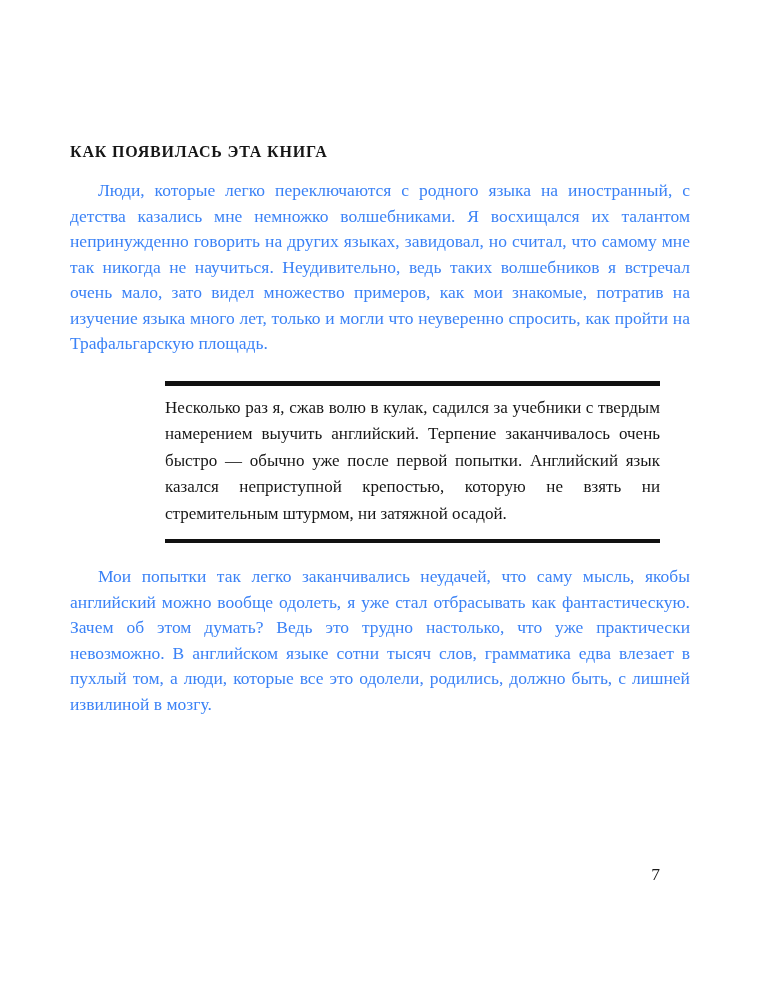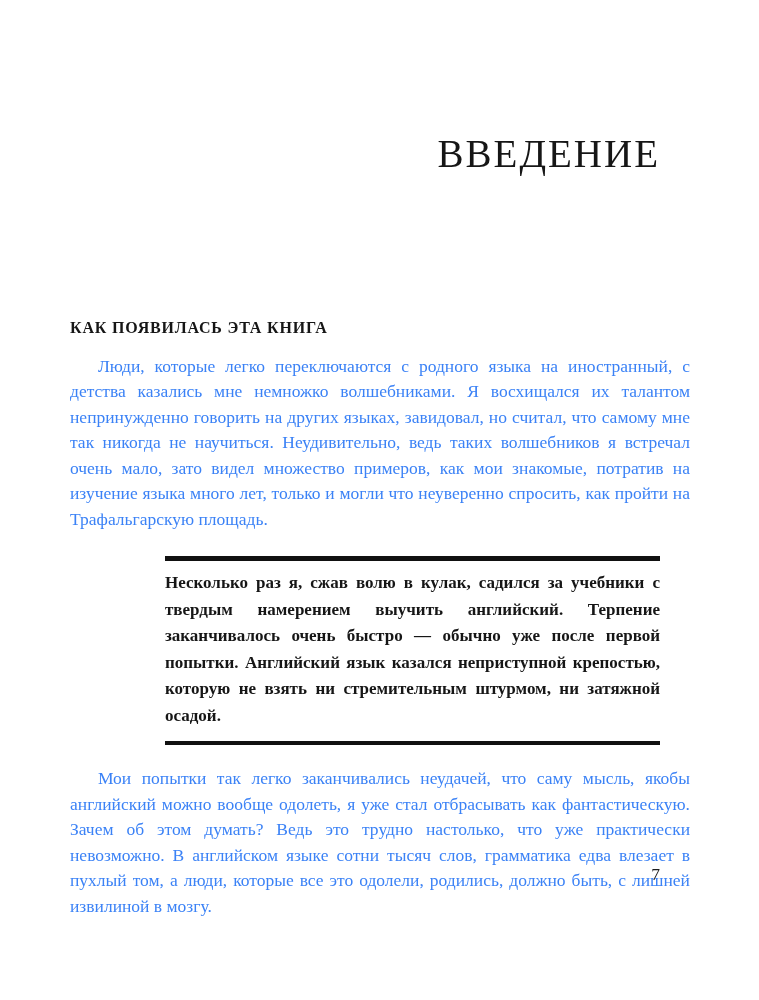--- a/index.html
+++ b/index.html
@@ -53,41 +53,40 @@
   }
   .blockquote {
     margin: 24px 30px 0 95px;
     border-top: 5px solid #111111;
     border-bottom: 4px solid #111111;
     padding: 9px 0 12px 0;
   }
   .blockquote p {
     margin: 0;
     font-size: 17px;
-    font-weight: bold;
+    font-weight: normal;
     line-height: 26.5px;
     text-align: justify;
     hyphens: auto;
     -webkit-hyphens: auto;
     color: #161616;
   }
   .page-number {
     position: absolute;
     top: 864px;
     right: 99px;
     font-size: 17.5px;
     color: #1c1c1c;
   }
 </style>
 </head>
 <body>
 
 <div class="page">
 
-  <h1 class="chapter-title">ВВЕДЕНИЕ</h1>
 
   <h2 class="section-heading">КАК ПОЯВИЛАСЬ ЭТА КНИГА</h2>
 
   <p class="body-par indent" style="text-indent: 28px;">Люди, которые легко переключаются с родного языка на иностранный, с детства казались мне немножко волшебниками. Я восхищался их талантом непринужденно говорить на других языках, завидовал, но считал, что самому мне так никогда не научиться. Неудивительно, ведь таких волшебников я встречал очень мало, зато видел множество примеров, как мои знакомые, потратив на изучение языка много лет, только и могли что неуверенно спросить, как пройти на Трафальгарскую площадь.</p>
 
   <div class="blockquote">
     <p>Несколько раз я, сжав волю в кулак, садился за учебники с твердым намерением выучить английский. Терпение заканчивалось очень быстро — обычно уже после первой попытки. Английский язык казался неприступной крепостью, которую не взять ни стремительным штурмом, ни затяжной осадой.</p>
   </div>
 
   <p class="body-par indent" style="text-indent: 28px;">Мои попытки так легко заканчивались неудачей, что саму мысль, якобы английский можно вообще одолеть, я уже стал отбрасывать как фантастическую. Зачем об этом думать? Ведь это трудно настолько, что уже практически невозможно. В английском языке сотни тысяч слов, грамматика едва влезает в пухлый том, а люди, которые все это одолели, родились, должно быть, с лишней извилиной в мозгу.</p>

